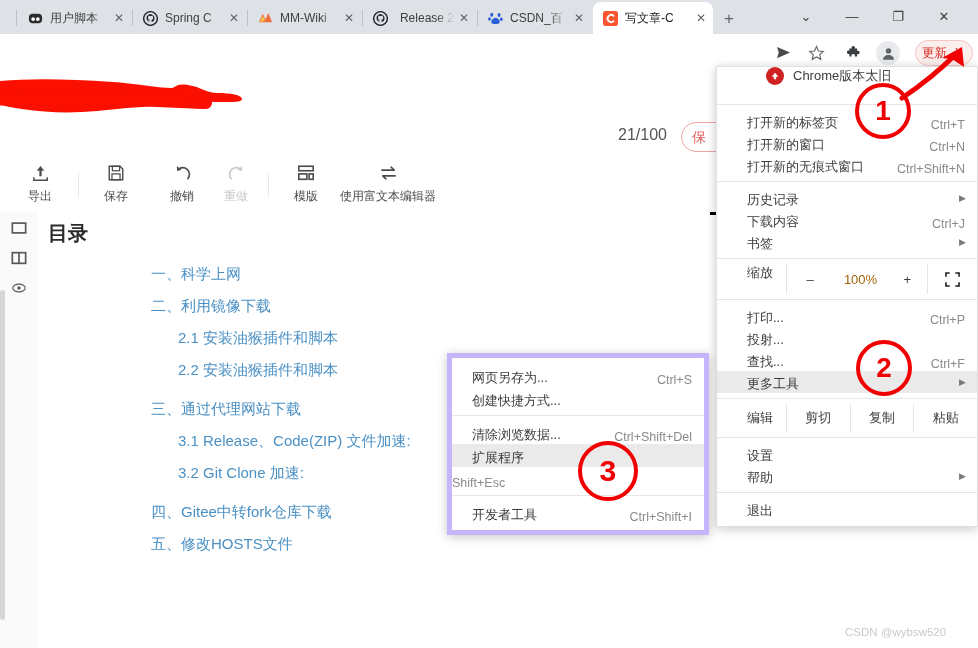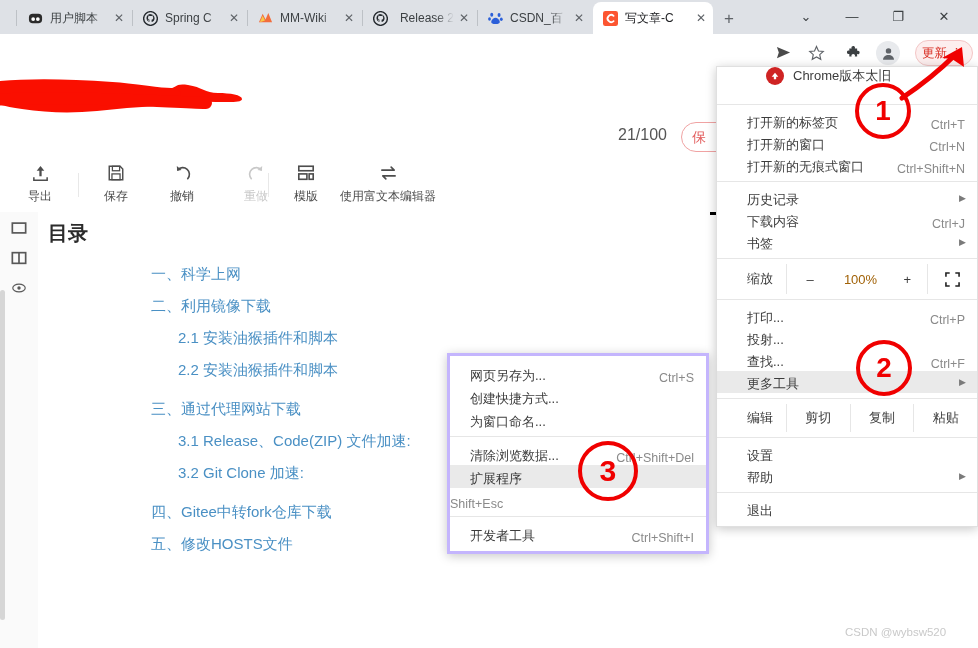--- a/index.html
+++ b/index.html
@@ -164,37 +164,37 @@
   }
   .mrow.hl{background:#eaeaea;}
   .msep{height:1px;background:#e6e6e6;margin:5px 0;}
   #menu-top-row{height:32px;display:flex;align-items:flex-start;padding-left:39px;}
   #menu-top-icon{
     margin-left:10px;width:18px;height:18px;border-radius:50%;
     background:#cf2323;display:flex;align-items:center;justify-content:center;
     color:#fff;font-size:10px;line-height:1;
   }
   #menu-top-label{margin-left:9px;font-size:13px;color:#3c3c3c;}
-  .zoom-row{height:30px;display:flex;align-items:center;font-size:13px;}
+  .zoom-row{height:30px;display:flex;align-items:flex-start;font-size:13px;}
   .zoom-row .z-label{padding-left:30px;width:69px;box-sizing:border-box;}
   .zoom-cell{
     height:30px;display:flex;align-items:center;justify-content:center;
     border-left:1px solid #e6e6e6;box-sizing:border-box;
   }
   .edit-row{height:28px;display:flex;align-items:center;font-size:13px;}
   .edit-row .e-label{padding-left:30px;width:69px;box-sizing:border-box;}
   .edit-cell{
     height:28px;display:flex;align-items:center;justify-content:center;
     border-left:1px solid #e6e6e6;box-sizing:border-box;flex:1 1 0;
   }
 
   
   #more-tools-menu{
     position:absolute;left:447px;top:353px;width:262px;
-    background:#fff;border:3px solid #c4b5fd;
+    background:#fff;border:5px solid #c4b5fd;
     box-shadow:0 2px 10px rgba(0,0,0,.22);
     font-size:13px;color:#3c3c3c;box-sizing:border-box;
     padding:6px 0;
   }
   #more-tools-menu .mrow{height:23px;}
   #more-tools-menu .mlabel{padding-left:20px;}
 
   
   .circle-num{
     position:absolute;border:4px solid #f00000;border-radius:50%;
@@ -369,21 +369,21 @@
         </div>
         <div class="tool" style="left: 170px;">
           <span class="glyph">
             <svg width="19" height="19" viewBox="0 0 20 20">
               <path d="M15.5 15.5A6.8 6.8 0 1 0 5 6.2" stroke="#4d4d4d" stroke-width="1.7" fill="none" stroke-linecap="round"></path>
               <path d="M4 2.2 L4.4 7 L9 6.2 Z" fill="#4d4d4d"></path>
             </svg>
           </span>
           <span class="lbl">撤销</span>
         </div>
-        <div class="tool disabled" style="left: 244px;">
+        <div class="tool disabled" style="left: 224px;">
           <span class="glyph">
             <svg width="19" height="19" viewBox="0 0 20 20">
               <path d="M4.5 15.5A6.8 6.8 0 1 1 15 6.2" stroke="#c8c8c8" stroke-width="1.7" fill="none" stroke-linecap="round"></path>
               <path d="M16 2.2 L15.6 7 L11 6.2 Z" fill="#c8c8c8"></path>
             </svg>
           </span>
           <span class="lbl">重做</span>
         </div>
         <div class="tool" style="left: 294px;">
           <span class="glyph">
@@ -557,23 +557,20 @@
 
 <div id="more-tools-menu">
   <div id="mt-g1">
       <div class="mrow">
         <span class="mlabel">网页另存为...</span>
         <span class="maccel">Ctrl+S</span>
       </div>
       <div class="mrow">
         <span class="mlabel">创建快捷方式...</span>
       </div>
-      <div class="mrow">
-        <span class="mlabel">为窗口命名...</span>
-      </div>
     </div>
   <div class="msep"></div>
   <div id="mt-g2">
       <div class="mrow">
         <span class="mlabel">清除浏览数据...</span>
         <span class="maccel">Ctrl+Shift+Del</span>
       </div>
       <div class="mrow hl">
         <span class="mlabel">扩展程序</span>
       </div>

